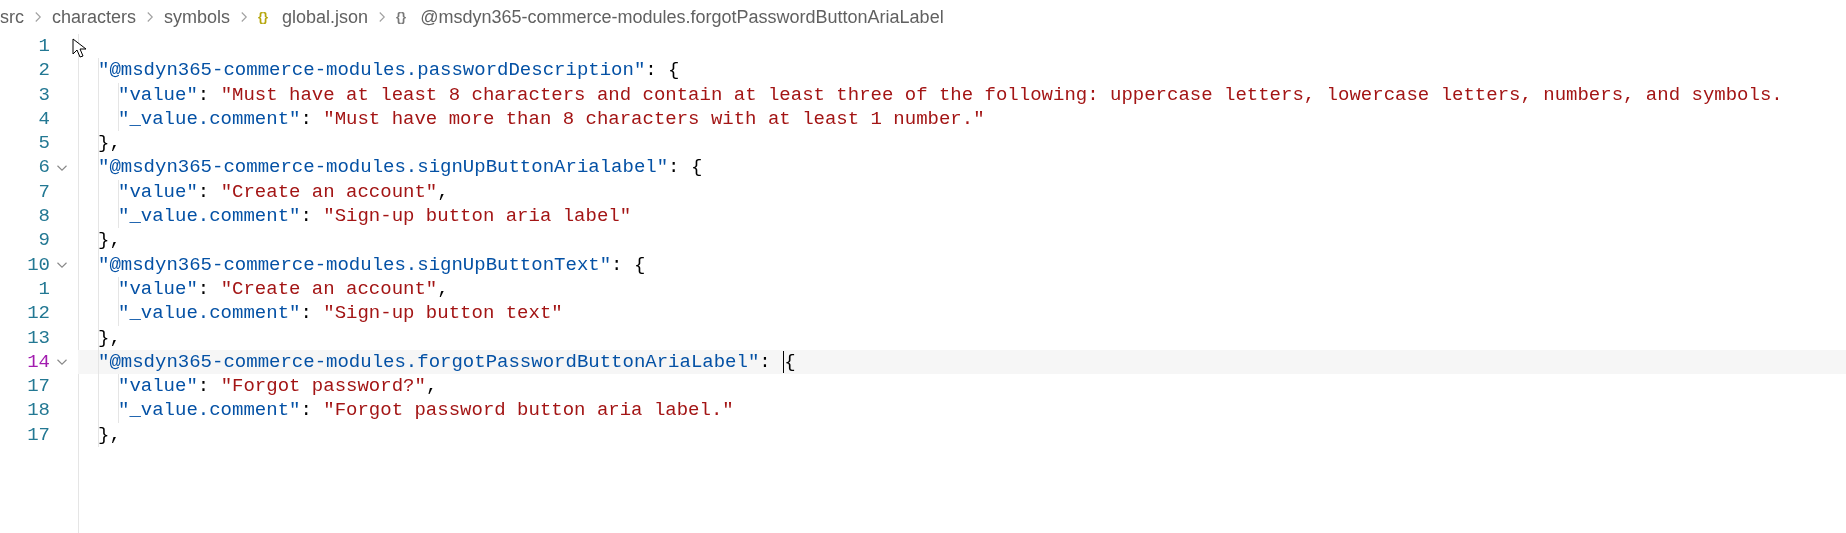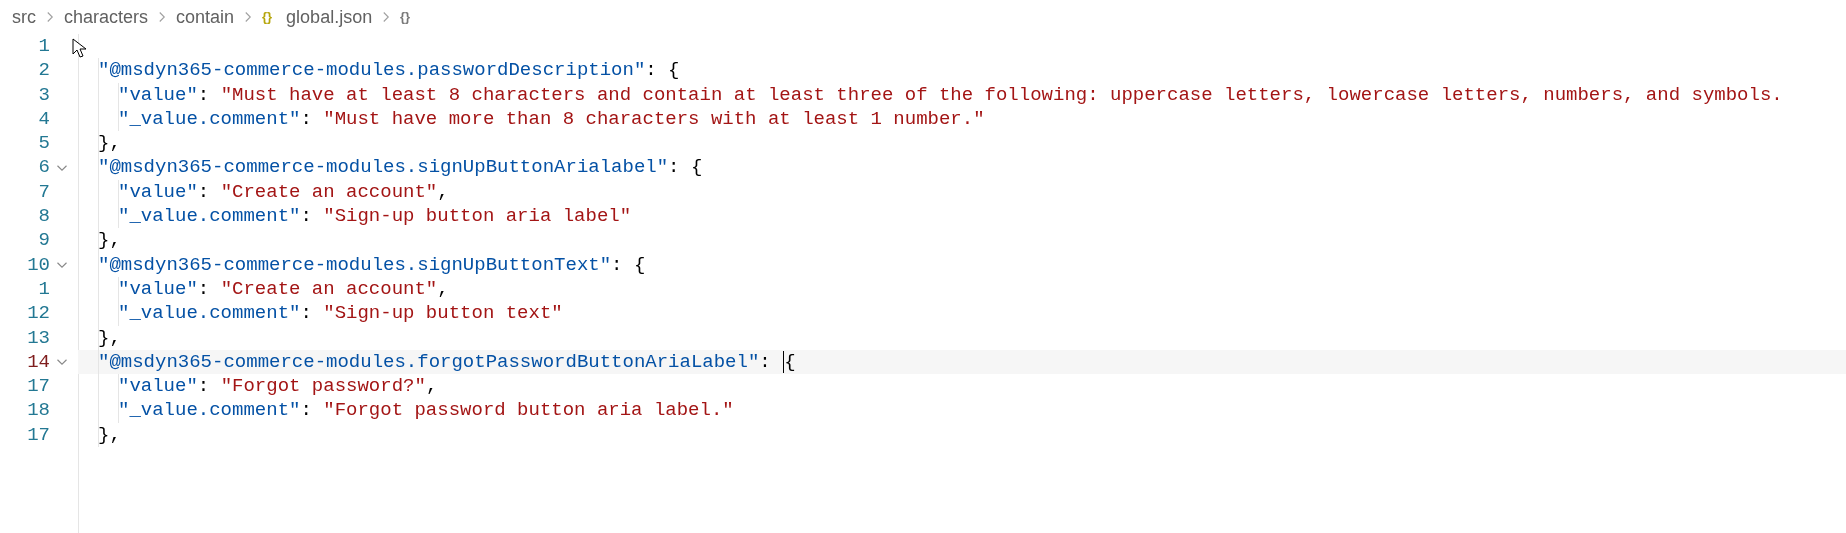--- a/index.html
+++ b/index.html
@@ -11,21 +11,20 @@
     overflow: hidden;
     font-size: 13px;
     color: #616161;
   }
 
   
   .breadcrumb {
     height: 34px;
     display: flex;
     align-items: center;
-    padding-left: 12px;
     font-size: 18px;
     color: #616161;
     gap: 2px;
     white-space: nowrap;
   }
   .breadcrumb .crumb { cursor: pointer; }
   .breadcrumb .sep {
     margin: 0 6px;
     color: #a0a0a0;
     display: inline-flex;
@@ -61,21 +60,21 @@
     right: -20px;
     top: 0;
     width: 16px;
     height: 24.3px;
     display: flex;
     align-items: center;
     justify-content: center;
     cursor: pointer;
   }
   .fold-arrow svg { width: 12px; height: 12px; }
-  .ln-active { color: #7f1d1d; font-weight:400; }
+  .ln-active { color: #a21caf; font-weight:400; }
 
   .code-area {
     flex: 1;
     position: relative;
     font-family: Consolas, "Courier New", monospace;
     font-size: 19px;
     line-height: 24.3px;
     white-space: pre;
   }
   .code-area::before {
@@ -122,21 +121,21 @@
     <svg viewBox="0 0 16 16">
         <path d="M5 2l6 6-6 6" fill="none" stroke="#a0a0a0" stroke-width="1.5"></path>
       </svg>
   </span>
   <span class="crumb">characters</span>
   <span class="sep">
     <svg viewBox="0 0 16 16">
         <path d="M5 2l6 6-6 6" fill="none" stroke="#a0a0a0" stroke-width="1.5"></path>
       </svg>
   </span>
-  <span class="crumb">contain</span>
+  <span class="crumb">symbols</span>
   <span class="sep">
     <svg viewBox="0 0 16 16">
         <path d="M5 2l6 6-6 6" fill="none" stroke="#a0a0a0" stroke-width="1.5"></path>
       </svg>
   </span>
   <span class="bc-icon">
     <svg viewBox="0 0 16 16">
         <text x="0" y="12" font-size="13" font-weight="bold" fill="#b5a50a">{}</text>
       </svg>
   </span>
@@ -144,20 +143,21 @@
   <span class="sep">
     <svg viewBox="0 0 16 16">
         <path d="M5 2l6 6-6 6" fill="none" stroke="#a0a0a0" stroke-width="1.5"></path>
       </svg>
   </span>
   <span class="bc-icon">
     <svg viewBox="0 0 16 16">
         <text x="0" y="12" font-size="13" font-weight="bold" fill="#777">{}</text>
       </svg>
   </span>
+  <span class="crumb">@msdyn365-commerce-modules.forgotPasswordButtonAriaLabel</span>
 </div>
 
 <div class="editor">
   <div class="gutter" id="gutter">
       <div class="gutterline">1</div>
       <div class="gutterline">2</div>
       <div class="gutterline">3</div>
       <div class="gutterline">4</div>
       <div class="gutterline">5</div>
       <div class="gutterline">6<span class="fold-arrow">

